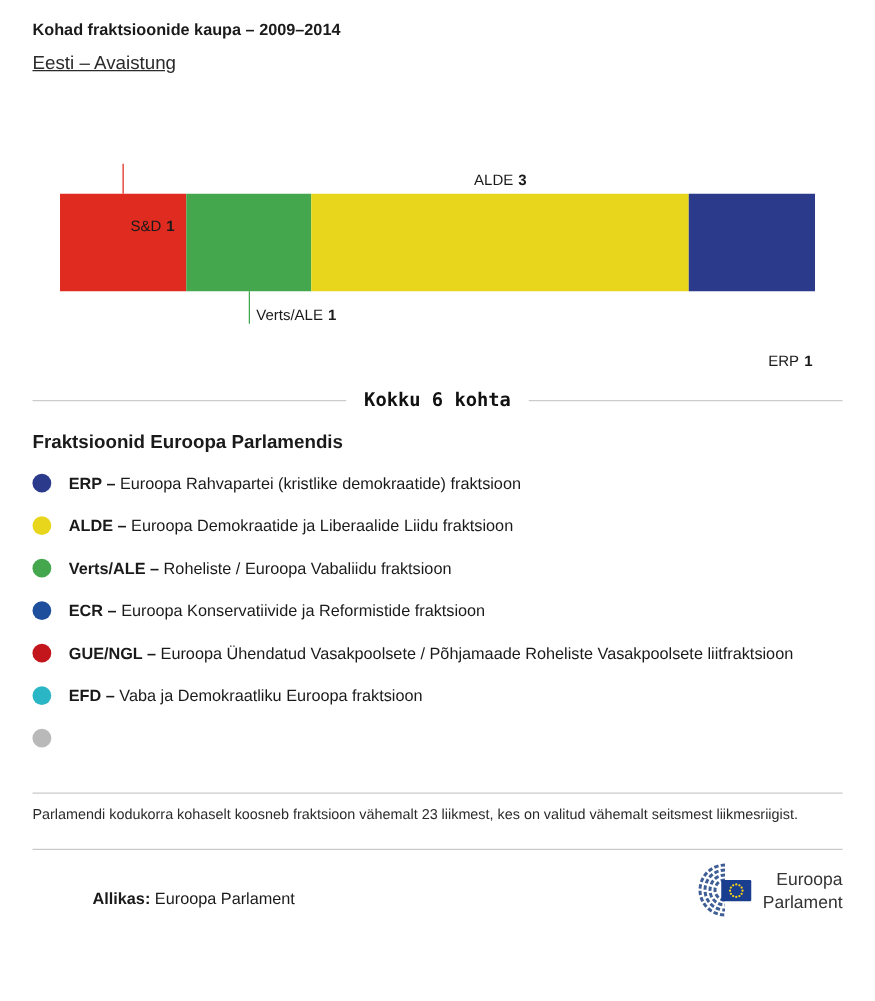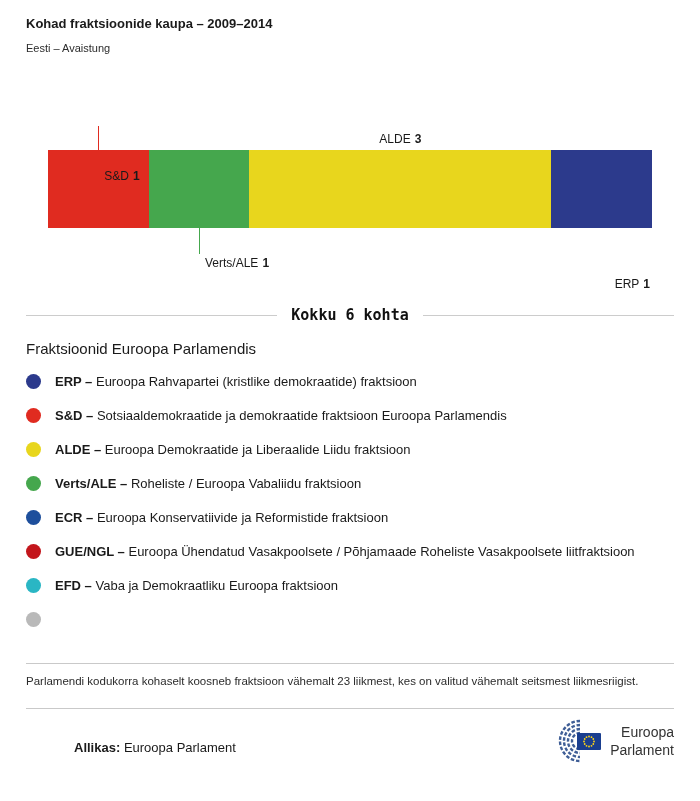--- a/index.html
+++ b/index.html
@@ -6,53 +6,53 @@
   html, body { margin: 0; padding: 0; background: #ffffff; }
   body {
     width: 700px; height: 801px;
     margin: 0 auto;
     padding: 16px 26px 0;
     overflow: hidden;
     font-family: "Liberation Sans", sans-serif;
     color: #1a1a1a;
   }
   .title { font-size: 13px; font-weight: 700; margin: 0; }
-  .subtitle { font-size: 11px; font-weight: 400; color: #2b2b2b; margin-top: 11px; }
+  .subtitle { font-size: 15px; font-weight: 400; color: #2b2b2b; margin-top: 11px; text-decoration: underline; }
 
   
   .chart { margin: 96px 22px 78px; position: relative; }
   .bar { display: flex; height: 78px; width: 100%; position: relative; }
   .seg { height: 100%; }
 
   .lbl { position: absolute; font-size: 12px; color: #1a1a1a; white-space: nowrap; }
   .lblrow { display: inline-flex; gap: 4px; margin-top: 43px; }
   .lbl b { font-weight: 700; }
   .lbl-top-tick {
     left: 8.33%; bottom: 100%; height: 24px;
     display: flex; align-items: flex-start;
     border-left: 1px solid #e02b20; padding-left: 5px;
   }
   .lbl-alde { left: 33.33%; width: 50%; bottom: 100%; margin-bottom: 4px; text-align: center; }
   .lbl-bottom-tick {
     left: 25%; top: 100%; height: 26px;
-    display: flex; align-items: center;
+    display: flex; align-items: flex-end;
     border-left: 1px solid #45a74d; padding-left: 5px;
   }
   .lbl-erp { right: 2px; top: 100%; margin-top: 6px; text-align: right; }
 
   
   .total-row { display: flex; align-items: center; gap: 14px; margin-top: 12px; }
   .total-row .line { flex: 1; height: 1px; background: #cccccc; }
   .total-label {
     font-family: "DejaVu Sans Mono", monospace;
     font-size: 15px; font-weight: 700; color: #111111;
   }
 
   
-  .legend-heading { font-size: 15px; font-weight: 400; margin: 16px 0 0; }
+  .legend-heading { font-size: 15px; font-weight: 700; margin: 16px 0 0; }
   .legend { margin-top: 16px; }
   .legend-item { display: flex; align-items: flex-start; margin-bottom: 16px; }
   .dot {
     width: 15px; height: 15px; border-radius: 50%;
     flex: 0 0 15px; margin-right: 14px; margin-top: 1px;
     background: #999;
   }
   .legend-text { font-size: 13px; line-height: 1.38; color: #1a1a1a; }
   .legend-text b { font-weight: 700; }
 
@@ -122,24 +122,20 @@
 </div>
 
 <h2 class="legend-heading">Fraktsioonid Euroopa Parlamendis</h2>
 
 <div class="legend">
   <div class="legend-item">
     <span class="dot" style="background-color: rgb(44, 58, 140);"></span>
     <span class="legend-text"><b>ERP –</b> <span>Euroopa Rahvapartei (kristlike demokraatide) fraktsioon</span></span>
   </div>
   <div class="legend-item">
-    <span class="dot" style="background-color: rgb(224, 43, 32);"></span>
-    <span class="legend-text"><b>S&amp;D –</b> <span>Sotsiaaldemokraatide ja demokraatide fraktsioon Euroopa Parlamendis</span></span>
-  </div>
-  <div class="legend-item">
     <span class="dot" style="background-color: rgb(232, 214, 29);"></span>
     <span class="legend-text"><b>ALDE –</b> <span>Euroopa Demokraatide ja Liberaalide Liidu fraktsioon</span></span>
   </div>
   <div class="legend-item">
     <span class="dot" style="background-color: rgb(69, 167, 77);"></span>
     <span class="legend-text"><b>Verts/ALE –</b> <span>Roheliste / Euroopa Vabaliidu fraktsioon</span></span>
   </div>
   <div class="legend-item">
     <span class="dot" style="background-color: rgb(30, 79, 156);"></span>
     <span class="legend-text"><b>ECR –</b> <span>Euroopa Konservatiivide ja Reformistide fraktsioon</span></span>

